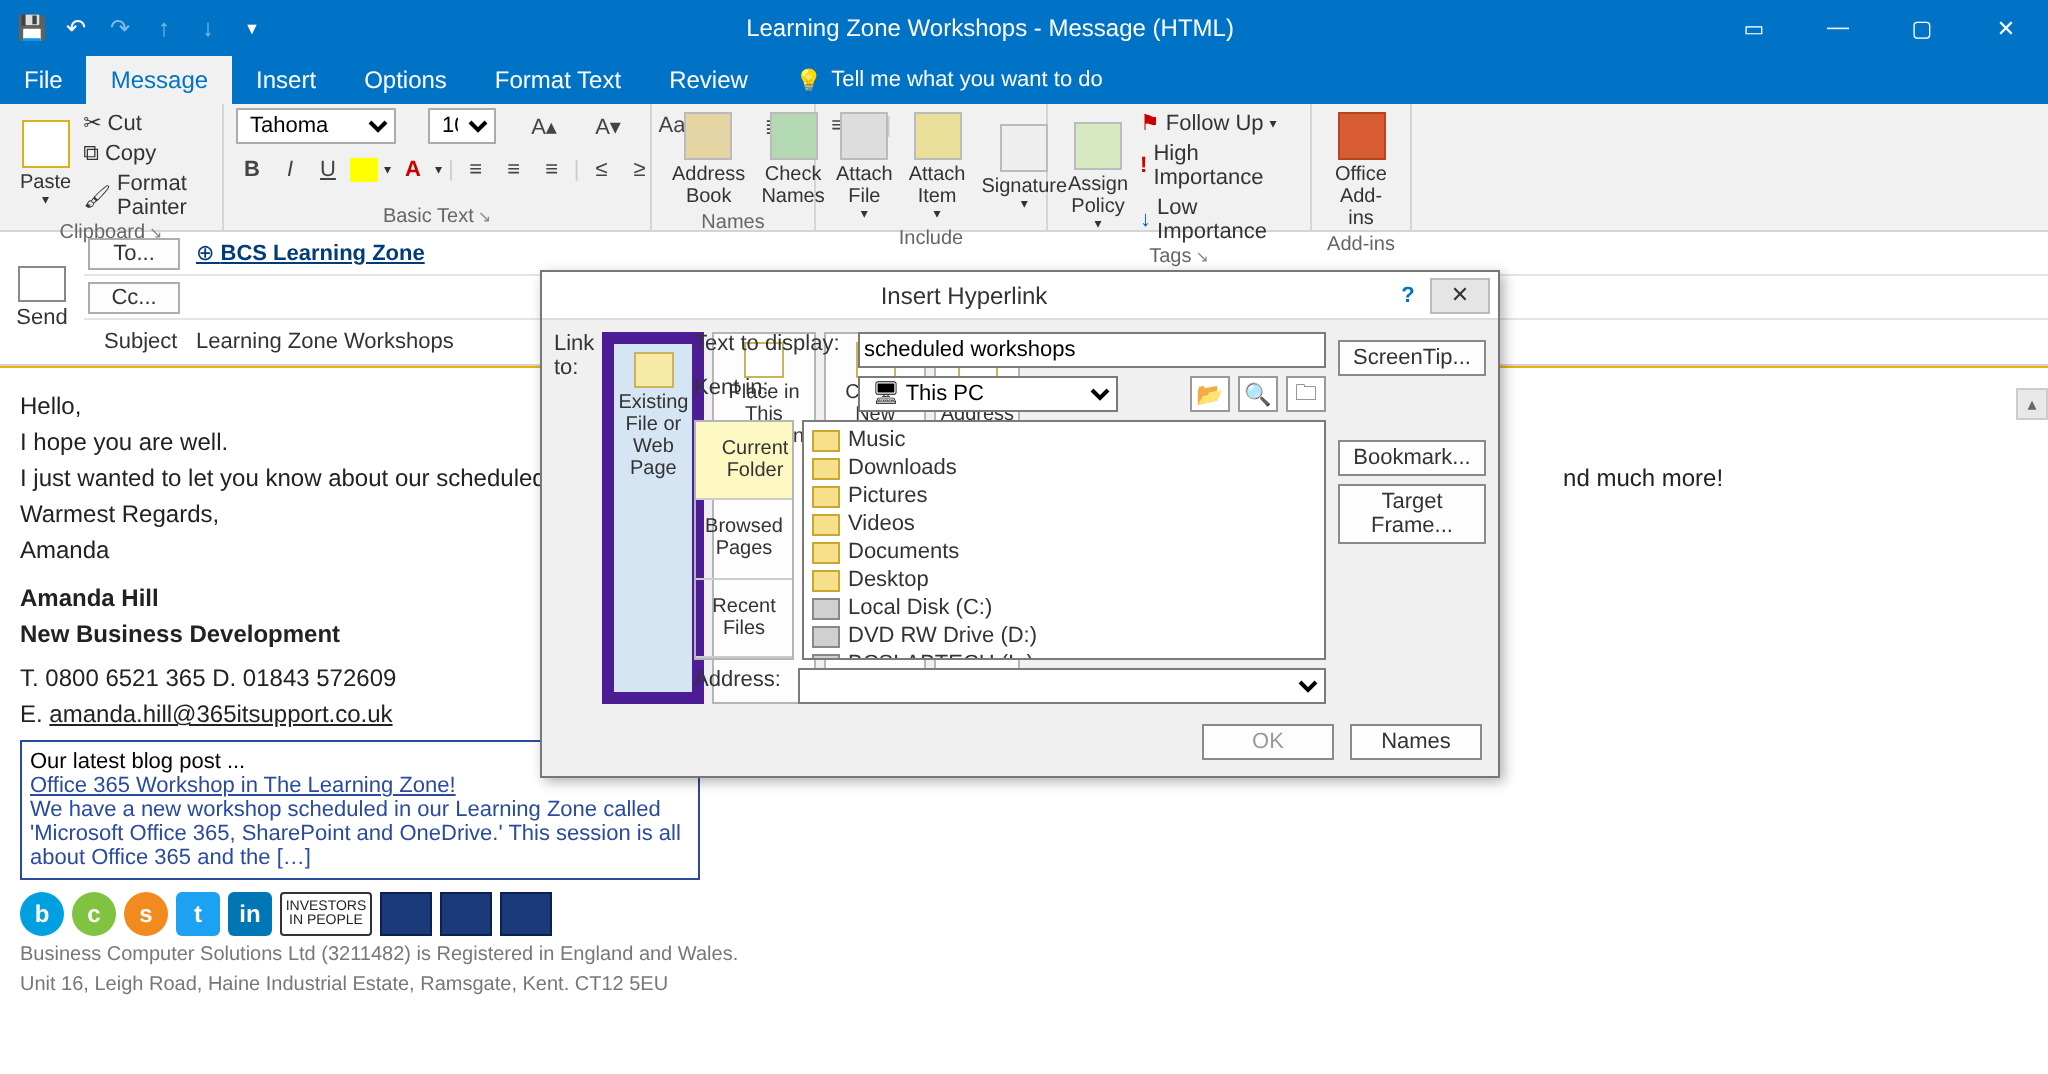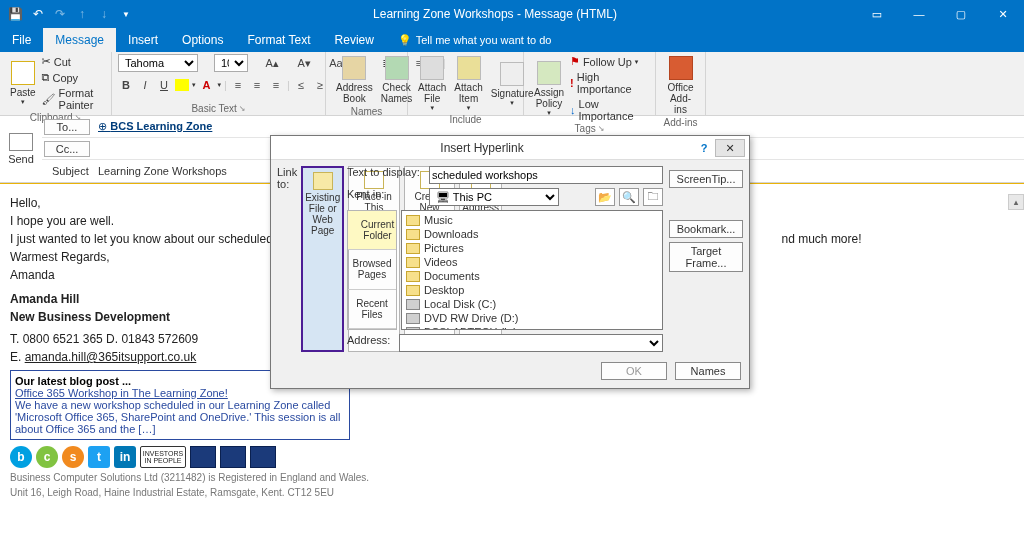--- a/index.html
+++ b/index.html
@@ -50,21 +50,21 @@
   
   .dialog { position: absolute; left: 270px; top: 135px; width: 480px; background: #f0f0f0; border: 1px solid #777; box-shadow: 2px 2px 6px rgba(0,0,0,.3); font-size: 11px; }
   .dlg-title { background: #fff; border-bottom: 1px solid #ddd; height: 24px; display: flex; align-items: center; }
   .dlg-title .t { flex: 1; text-align: center; font-size: 12px; }
   .dlg-title .q { width: 22px; text-align: center; font-weight: bold; color: #0173c7; }
   .dlg-title .x { width: 30px; height: 18px; margin-right: 4px; background: #e5e5e5; border: 1px solid #bbb; text-align: center; line-height: 16px; font-family: Arial; }
   .dlg-body { display: flex; padding: 6px; gap: 6px; }
   .linkto-col { width: 64px; display: flex; flex-direction: row; gap: 4px; }
   .linkto-col .lbl { font-size: 11px; margin-bottom: 2px; }
   .linkto-btn { border: 1px solid #b5b5b5; background: #fdfdfd; text-align: center; padding: 4px 2px; font-size: 10px; line-height: 1.1; cursor: pointer; }
-  .linkto-btn.active { background: #d6e5f3; border: 2px solid #4c1d95; }
+  .linkto-btn.active { background: #d6e5f3; border: 6px solid #4c1d95; }
   .linkto-btn .i { width: 20px; height: 18px; background: #f7e9a6; border: 1px solid #c9b457; margin: 0 auto 2px; }
   .center-col { flex: 1; display: flex; flex-direction: column; gap: 4px; }
   .fld-row { display: flex; align-items: flex-start; gap: 4px; }
   .fld-row label { width: 78px; }
   .fld-row input, .fld-row select { flex: 1; border: 1px solid #7a7a7a; height: 18px; padding: 0 2px; background: #fff; font-size: 11px; }
   .mini-btn { width: 20px; height: 18px; border: 1px solid #999; background: #fff; display: inline-flex; align-items: center; justify-content: center; }
   .browse-row { display: flex; gap: 4px; height: 120px; }
   .browse-tabs { width: 50px; display: flex; flex-direction: column; border: 1px solid #b5b5b5; }
   .browse-tabs div { flex: 1; border-bottom: 1px solid #ccc; display: flex; align-items: center; justify-content: center; text-align: center; font-size: 10px; line-height: 1.1; padding: 2px; }
   .browse-tabs div.active { background: #fef9c3; padding-left: 13px; }
@@ -290,21 +290,21 @@
   <p>Hello,</p>
   <p>I hope you are well.</p>
   <p><span>I just wanted to let you know about our scheduled works</span><span style="display:inline-block;width:474px"></span><span>nd much more!</span></p>
   <p>Warmest Regards,</p>
   <p>Amanda</p>
   <p style="margin-top:10px"><span class="sig-name">Amanda Hill</span></p>
   <p><span class="sig-name">New Business Development</span></p>
   <p style="margin-top:8px">T. 0800 6521 365  D. 01843 572609</p>
   <p><span>E. </span><a class="underlined" style="color:#222">amanda.hill@365itsupport.co.uk</a></p>
   <div class="blog-box">
-    <div style="color:#000;font-weight:bold">Our latest blog post ...</div>
+    <div style="color:#000;font-weight:normal">Our latest blog post ...</div>
     <a class="underlined">Office 365 Workshop in The Learning Zone!</a>
     <div>We have a new workshop scheduled in our Learning Zone called 'Microsoft Office 365, SharePoint and OneDrive.' This session is all about Office 365 and the […]</div>
   </div>
   <div class="logos">
     <span class="logo" style="background:#00a0e1">b</span>
     <span class="logo" style="background:#81c341">c</span>
     <span class="logo" style="background:#f18a1f">s</span>
     <span class="logo" style="background:#1da1f2;border-radius:3px">t</span>
     <span class="logo" style="background:#0077b5;border-radius:3px">in</span>
     <span style="width:46px;height:22px;border:1px solid #333;border-radius:2px;display:inline-flex;align-items:center;justify-content:center;font-size:7px;text-align:center">INVESTORS<br>IN PEOPLE</span>

